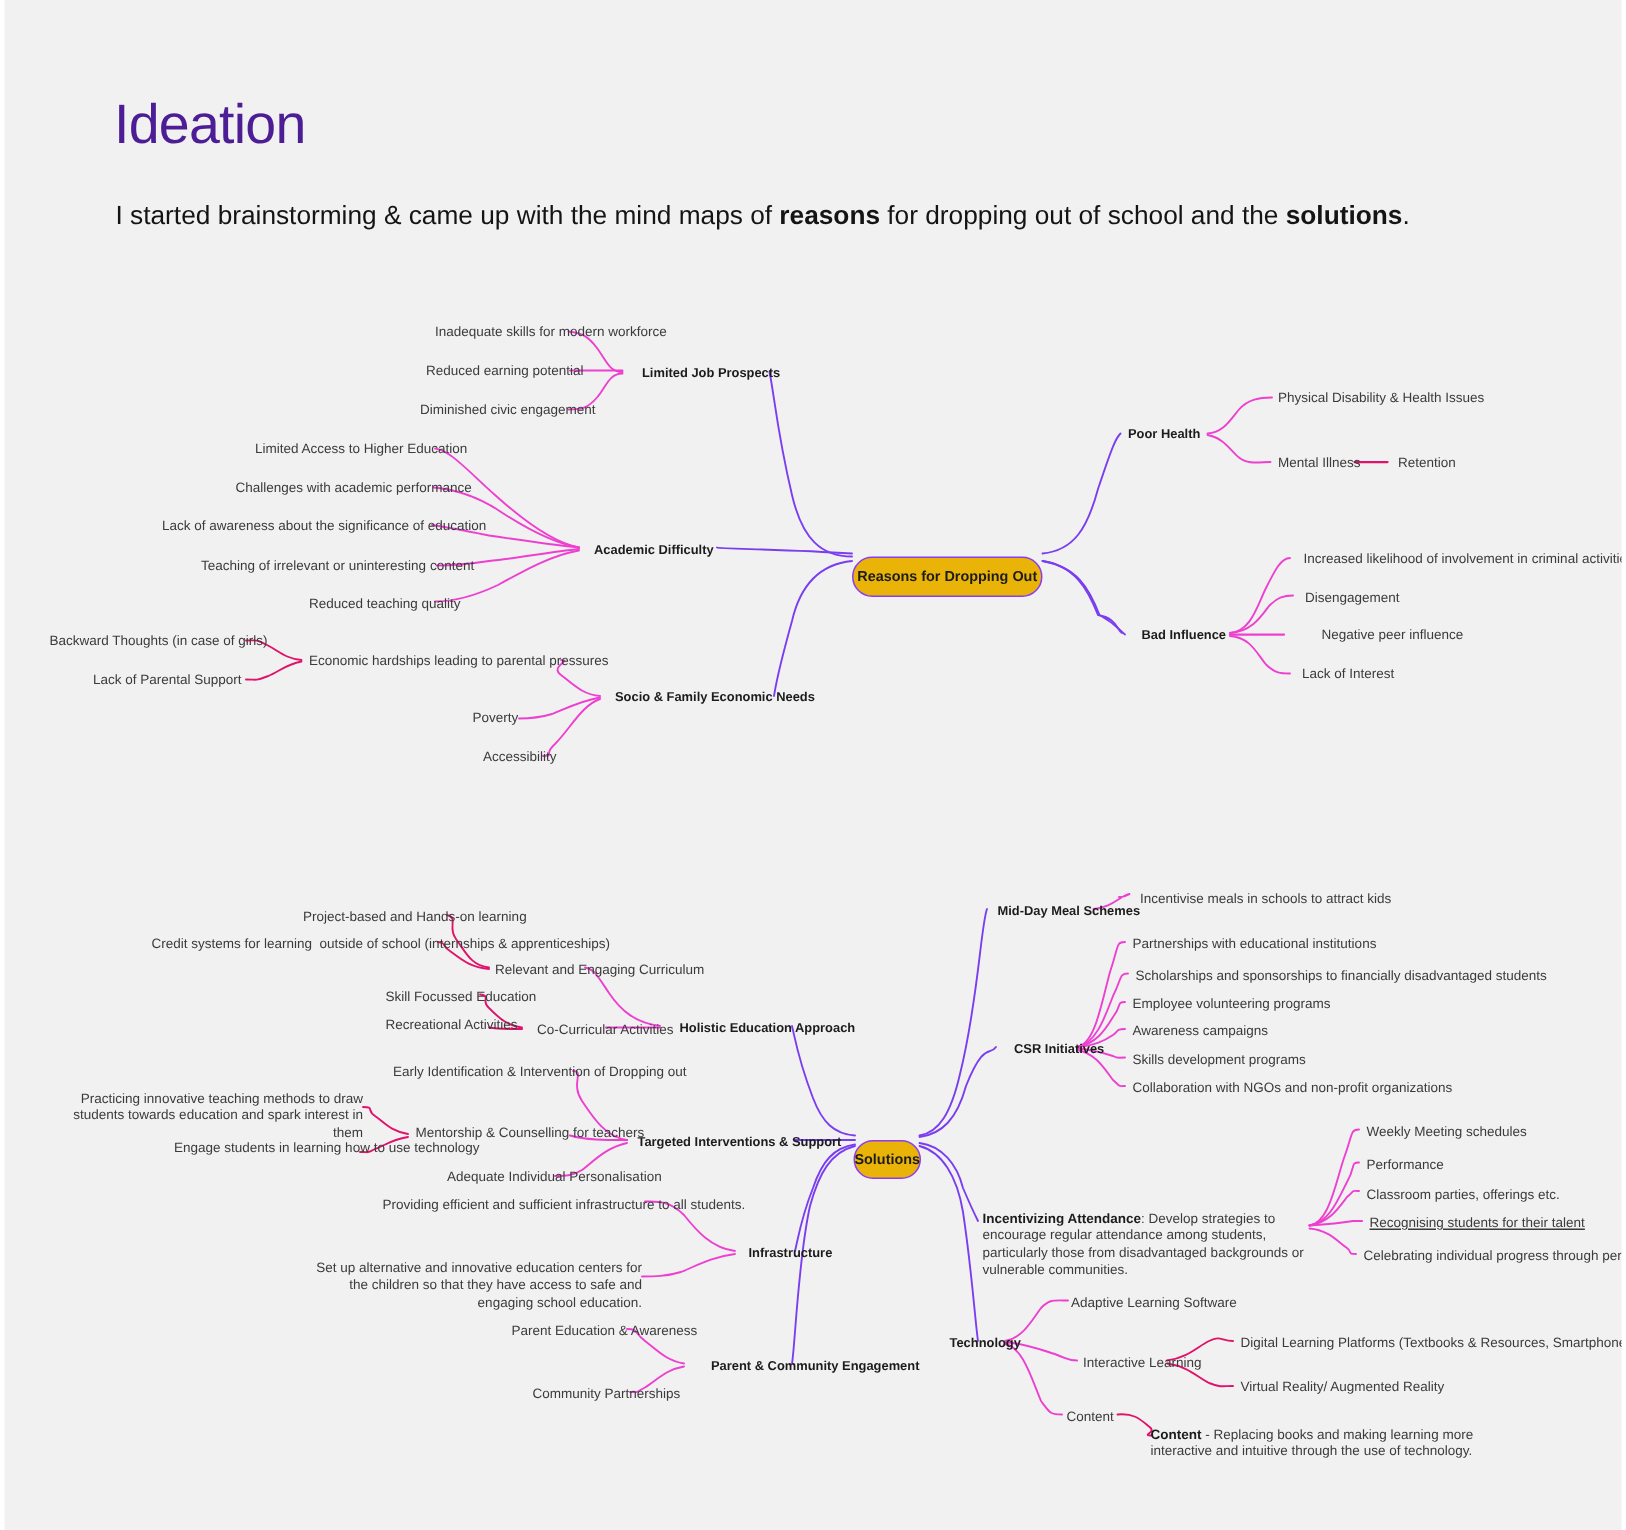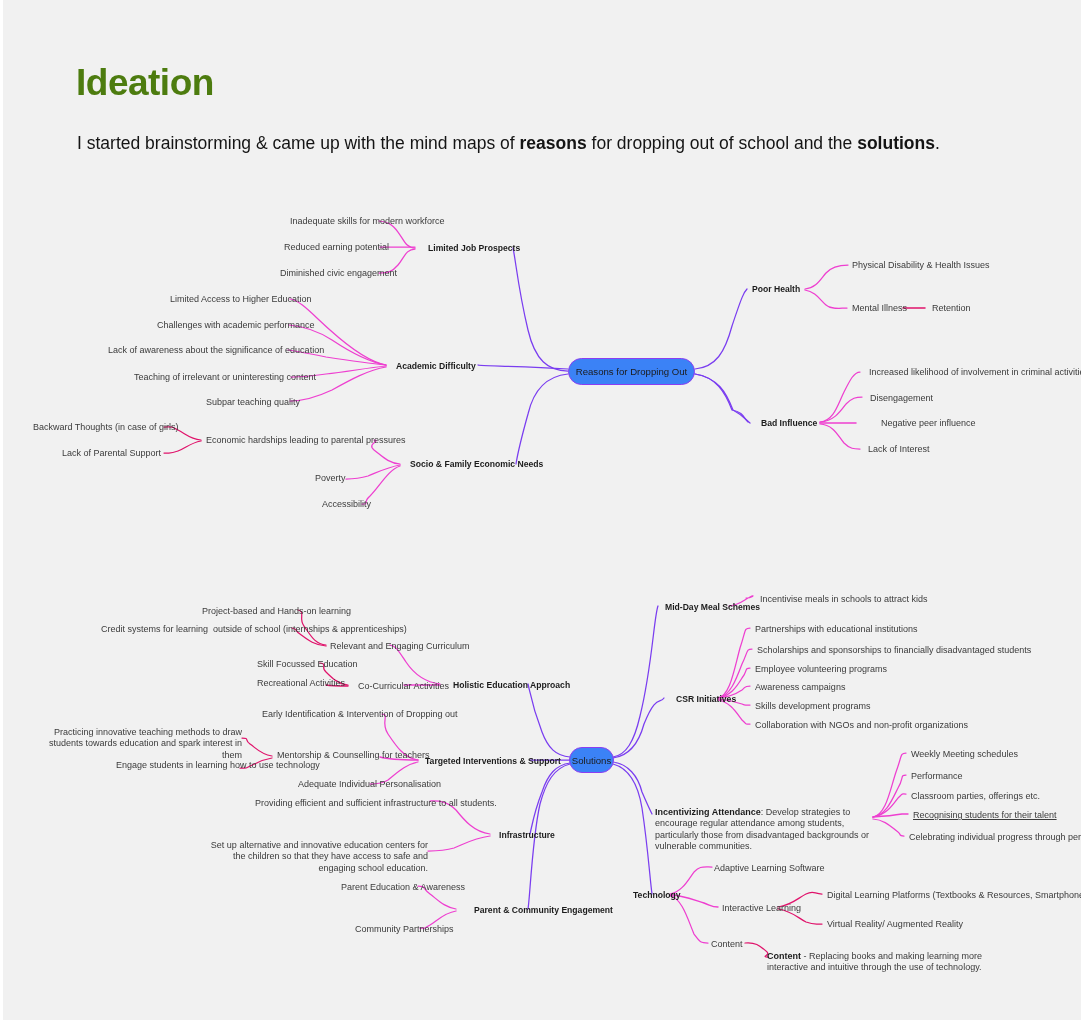--- a/index.html
+++ b/index.html
@@ -18,21 +18,21 @@
   #page::before{
     content:"";position:absolute;left:0;top:0;width:3px;height:100%;
     background:#ffffff;
   }
   #page::after{
     content:"";position:absolute;right:0;top:0;width:3px;height:100%;
     background:#ffffff;
   }
   .title{
     position:absolute;left:76px;top:62px;
-    font-size:37px;font-weight:bold;color:#4d7c0f;
+    font-size:37px;font-weight:normal;color:#4c1d95;
     letter-spacing:-0.5px;
   }
   .subtitle{
     position:absolute;left:77px;top:133px;
     font-size:17.5px;color:#141414;
     white-space:nowrap;
   }
   .subtitle b{font-weight:bold;}
   svg.wires{position:absolute;left:0;top:0;width:1084px;height:1020px;pointer-events:none;}
   .node{
@@ -45,24 +45,25 @@
   .node.lvl1{
     font-size:8.6px;font-weight:bold;color:#1c1c1c;
   }
   .node.wrap{white-space:pre-wrap;}
   .node.r{text-align:right;}
   .node b{font-weight:bold;color:#1c1c1c;}
   .center-node{
     position:absolute;
     border:1.6px solid #8b3df2;
     border-radius:22px;
-    background:#3b82f6;
+    background:#eab308;
     display:flex;align-items:center;justify-content:center;
-    font-size:9.6px;font-weight:normal;color:#1c1c1c;
+    font-size:9.6px;font-weight:bold;color:#1c1c1c;
     box-sizing:border-box;
+    margin-top:13px;
   }
 </style>
 </head>
 <body>
 
 <div id="page">
 
   <div class="title">Ideation</div>
 
   <div class="subtitle"><span>I started brainstorming &amp; came up with the mind maps of </span><b>reasons</b><span> for dropping out of school and the </span><b>solutions</b><span>.</span></div>
@@ -167,21 +168,21 @@
   <div class="node lvl1" style="left:428px;top:243px;">Limited Job Prospects</div>
   <div class="node r" style="left: 247px; top: 216px; width: auto; padding-left: 43px;">Inadequate skills for modern workforce</div>
   <div class="node r" style="left: 284px; top: 242px; width: auto;">Reduced earning potential</div>
   <div class="node r" style="left: 280px; top: 268px; width: auto;">Diminished civic engagement</div>
 
   <div class="node lvl1" style="left:396px;top:361px;">Academic Difficulty</div>
   <div class="node r" style="left: 170px; top: 294px; width: auto;">Limited Access to Higher Education</div>
   <div class="node r" style="left: 157px; top: 320px; width: auto;">Challenges with academic performance</div>
   <div class="node r" style="left: 108px; top: 345px; width: auto;">Lack of awareness about the significance of education</div>
   <div class="node r" style="left: 134px; top: 372px; width: auto;">Teaching of irrelevant or uninteresting content</div>
-  <div class="node r" style="left: 206px; top: 397px; width: auto;">Subpar teaching quality</div>
+  <div class="node r" style="left: 206px; top: 397px; width: auto;">Reduced teaching quality</div>
 
   <div class="node lvl1" style="left:410px;top:459px;">Socio &amp; Family Economic Needs</div>
   <div class="node" style="left:206px;top:435px;">Economic hardships leading to parental pressures</div>
   <div class="node r" style="left: 33px; top: 422px; width: auto;">Backward Thoughts (in case of girls)</div>
   <div class="node r" style="left: 62px; top: 448px; width: auto;">Lack of Parental Support</div>
   <div class="node r" style="left: 315px; top: 473px; width: auto;">Poverty</div>
   <div class="node r" style="left: 322px; top: 499px; width: auto;">Accessibility</div>
 
   <div class="node lvl1" style="left:752px;top:284px;">Poor Health</div>
   <div class="node" style="left:852px;top:260px;">Physical Disability &amp; Health Issues</div>

